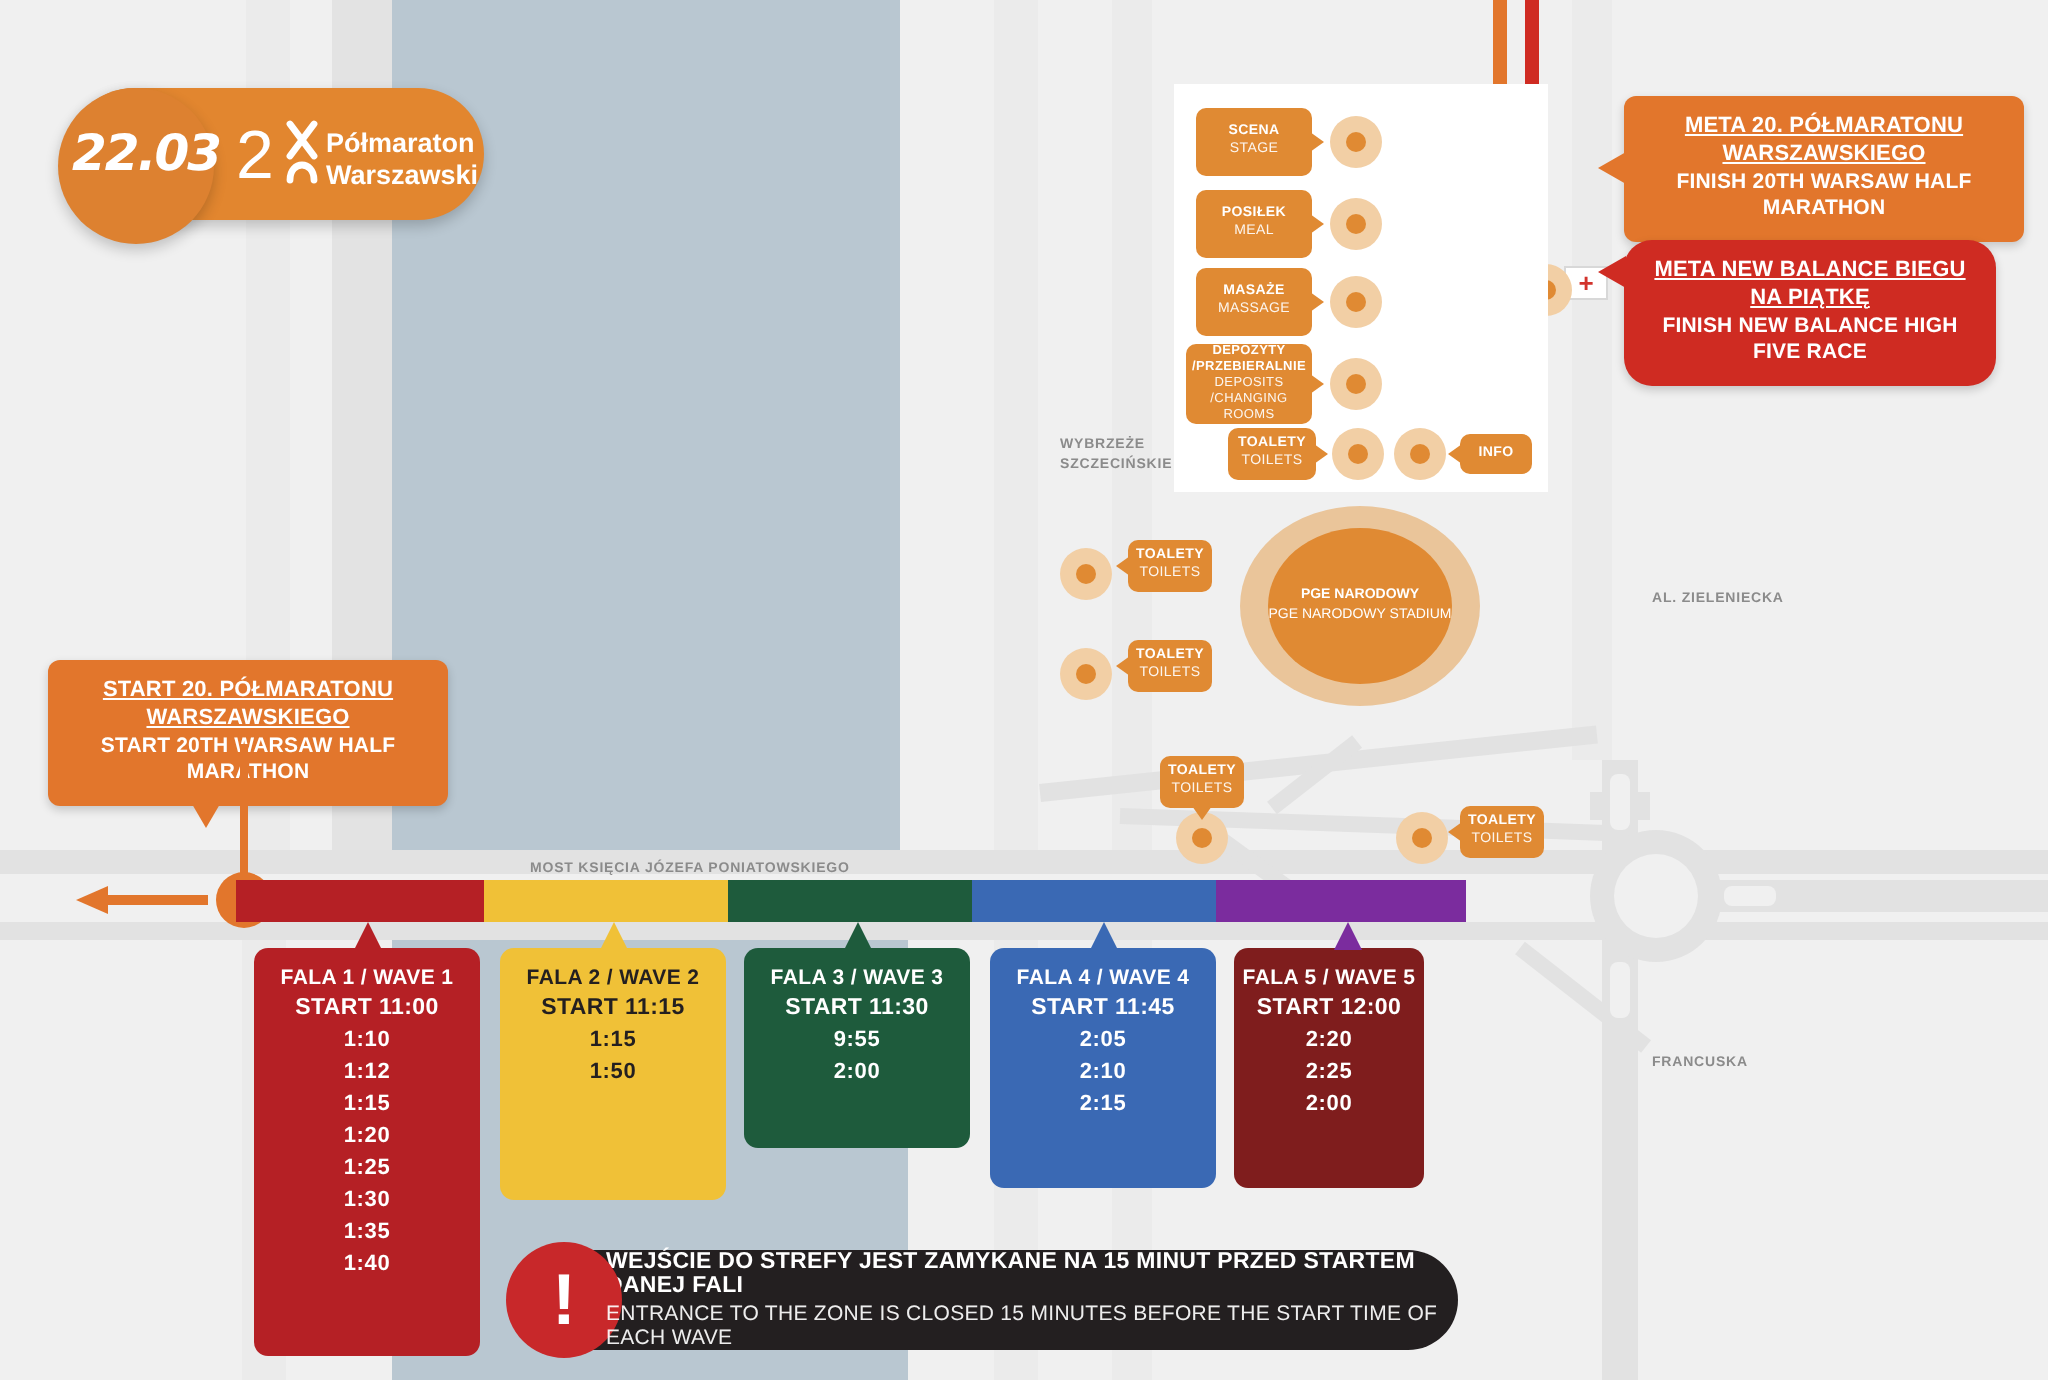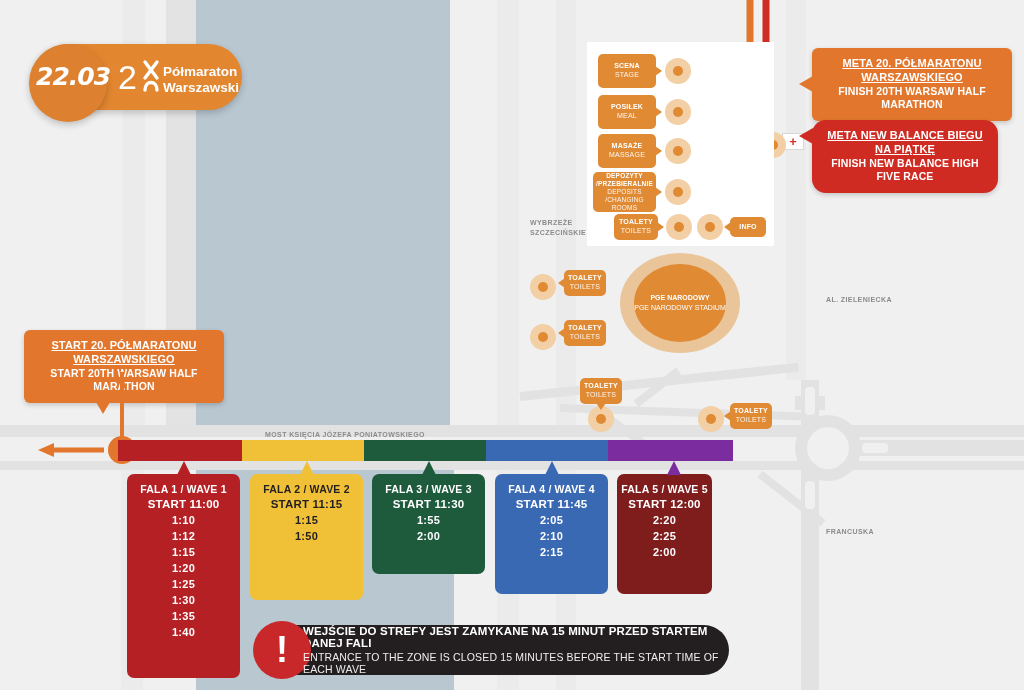--- a/index.html
+++ b/index.html
@@ -394,21 +394,21 @@
     <div class="wtitle">FALA 2 / WAVE 2</div>
     <div class="wstart">START 11:15</div>
     <div class="wtime">1:15</div>
     <div class="wtime">1:50</div>
   </div>
   <div class="wave-tail" style="left:300px;top:461px;border-bottom:14px solid #f0c137;border-left:7px solid transparent;border-right:7px solid transparent;"></div>
 
   <div class="wave-box" style="left:372px;top:474px;width:113px;height:100px;background:#1e5b3c;color:#fff;">
     <div class="wtitle">FALA 3 / WAVE 3</div>
     <div class="wstart">START 11:30</div>
-    <div class="wtime">1:55</div>
+    <div class="wtime">9:55</div>
     <div class="wtime">2:00</div>
   </div>
   <div class="wave-tail" style="left:422px;top:461px;border-bottom:14px solid #1e5b3c;border-left:7px solid transparent;border-right:7px solid transparent;"></div>
 
   <div class="wave-box" style="left:495px;top:474px;width:113px;height:120px;background:#3a69b4;color:#fff;">
     <div class="wtitle">FALA 4 / WAVE 4</div>
     <div class="wstart">START 11:45</div>
     <div class="wtime">2:05</div>
     <div class="wtime">2:10</div>
     <div class="wtime">2:15</div>

